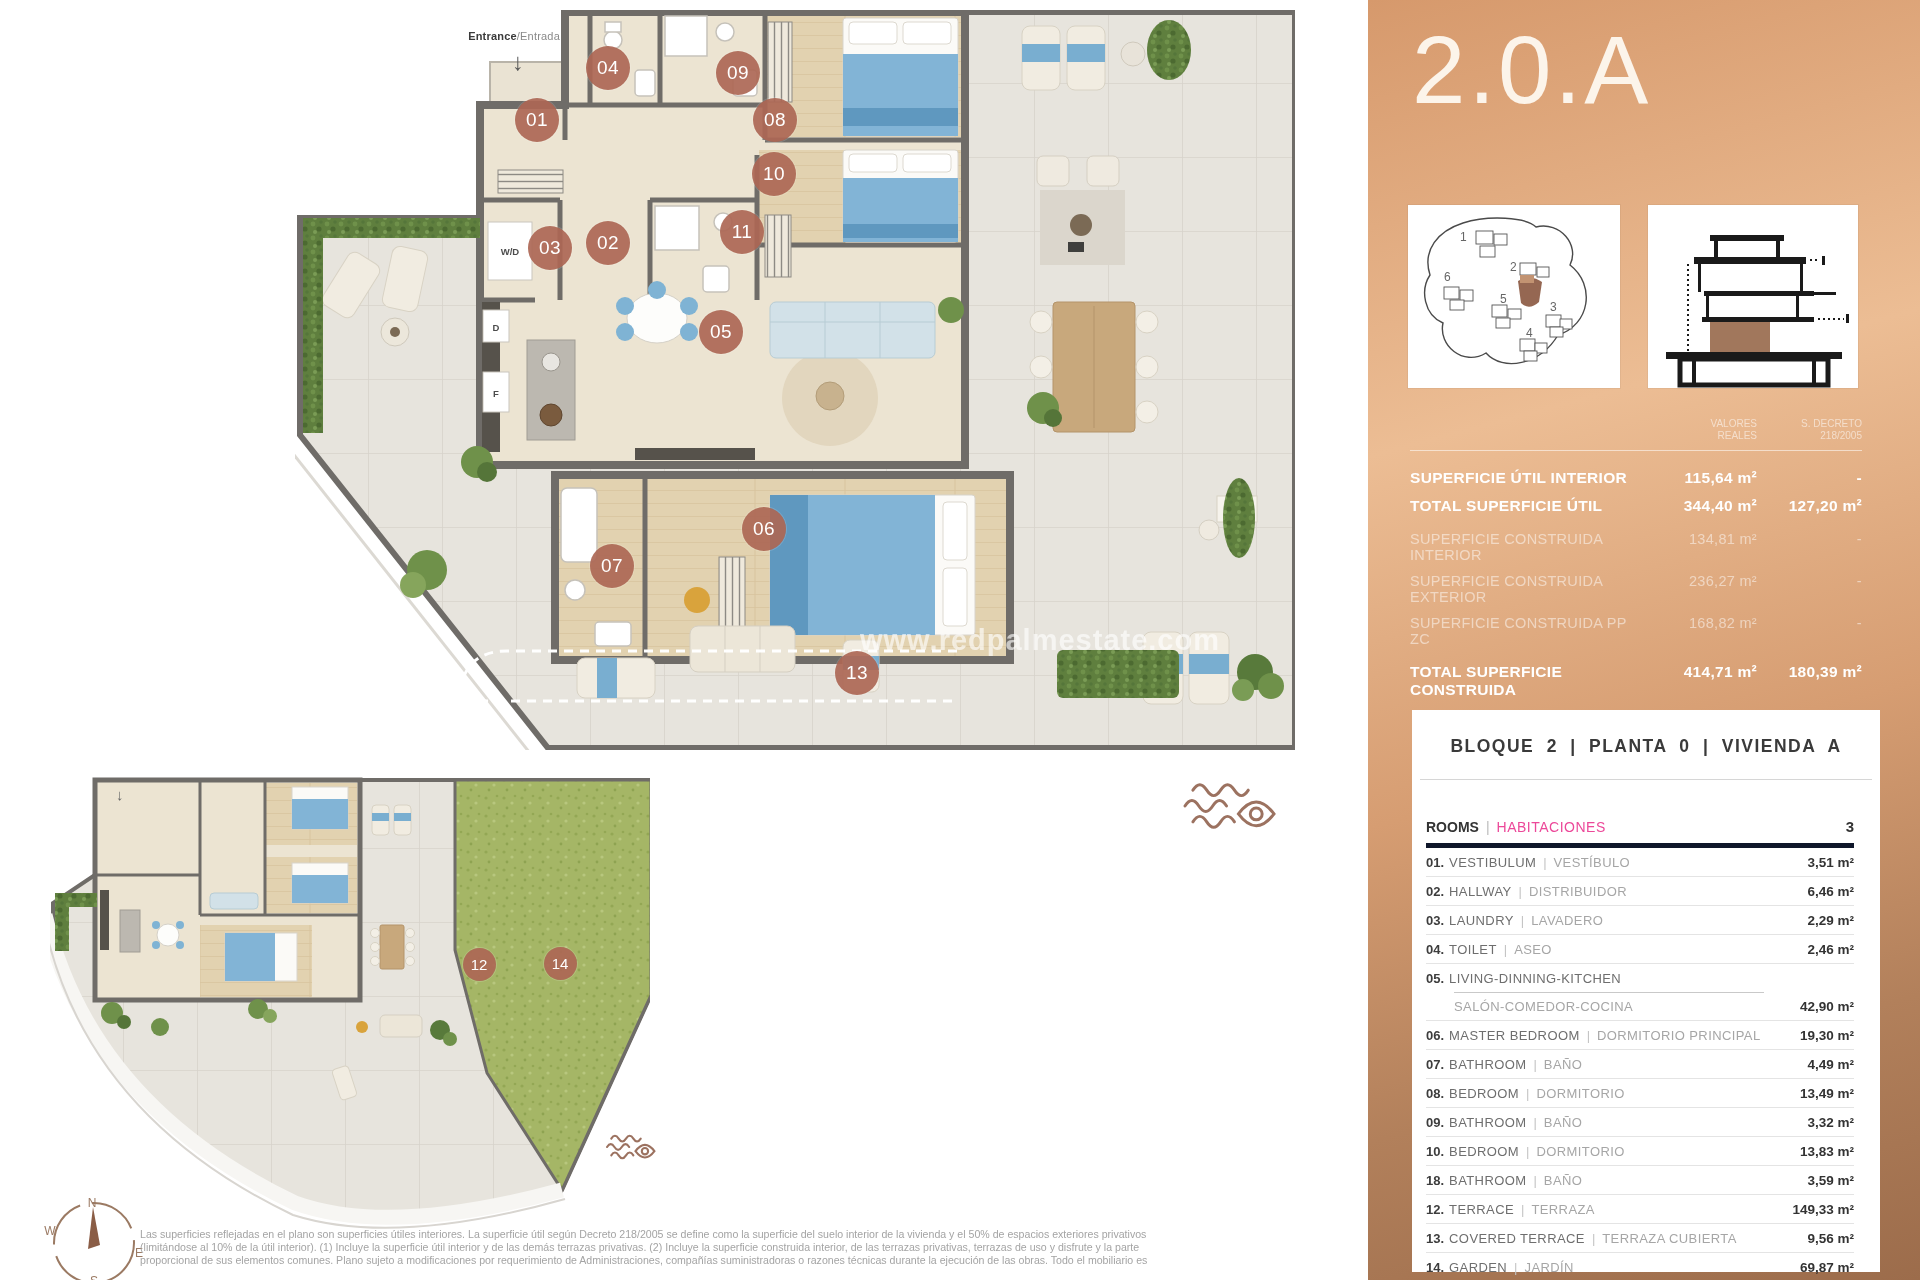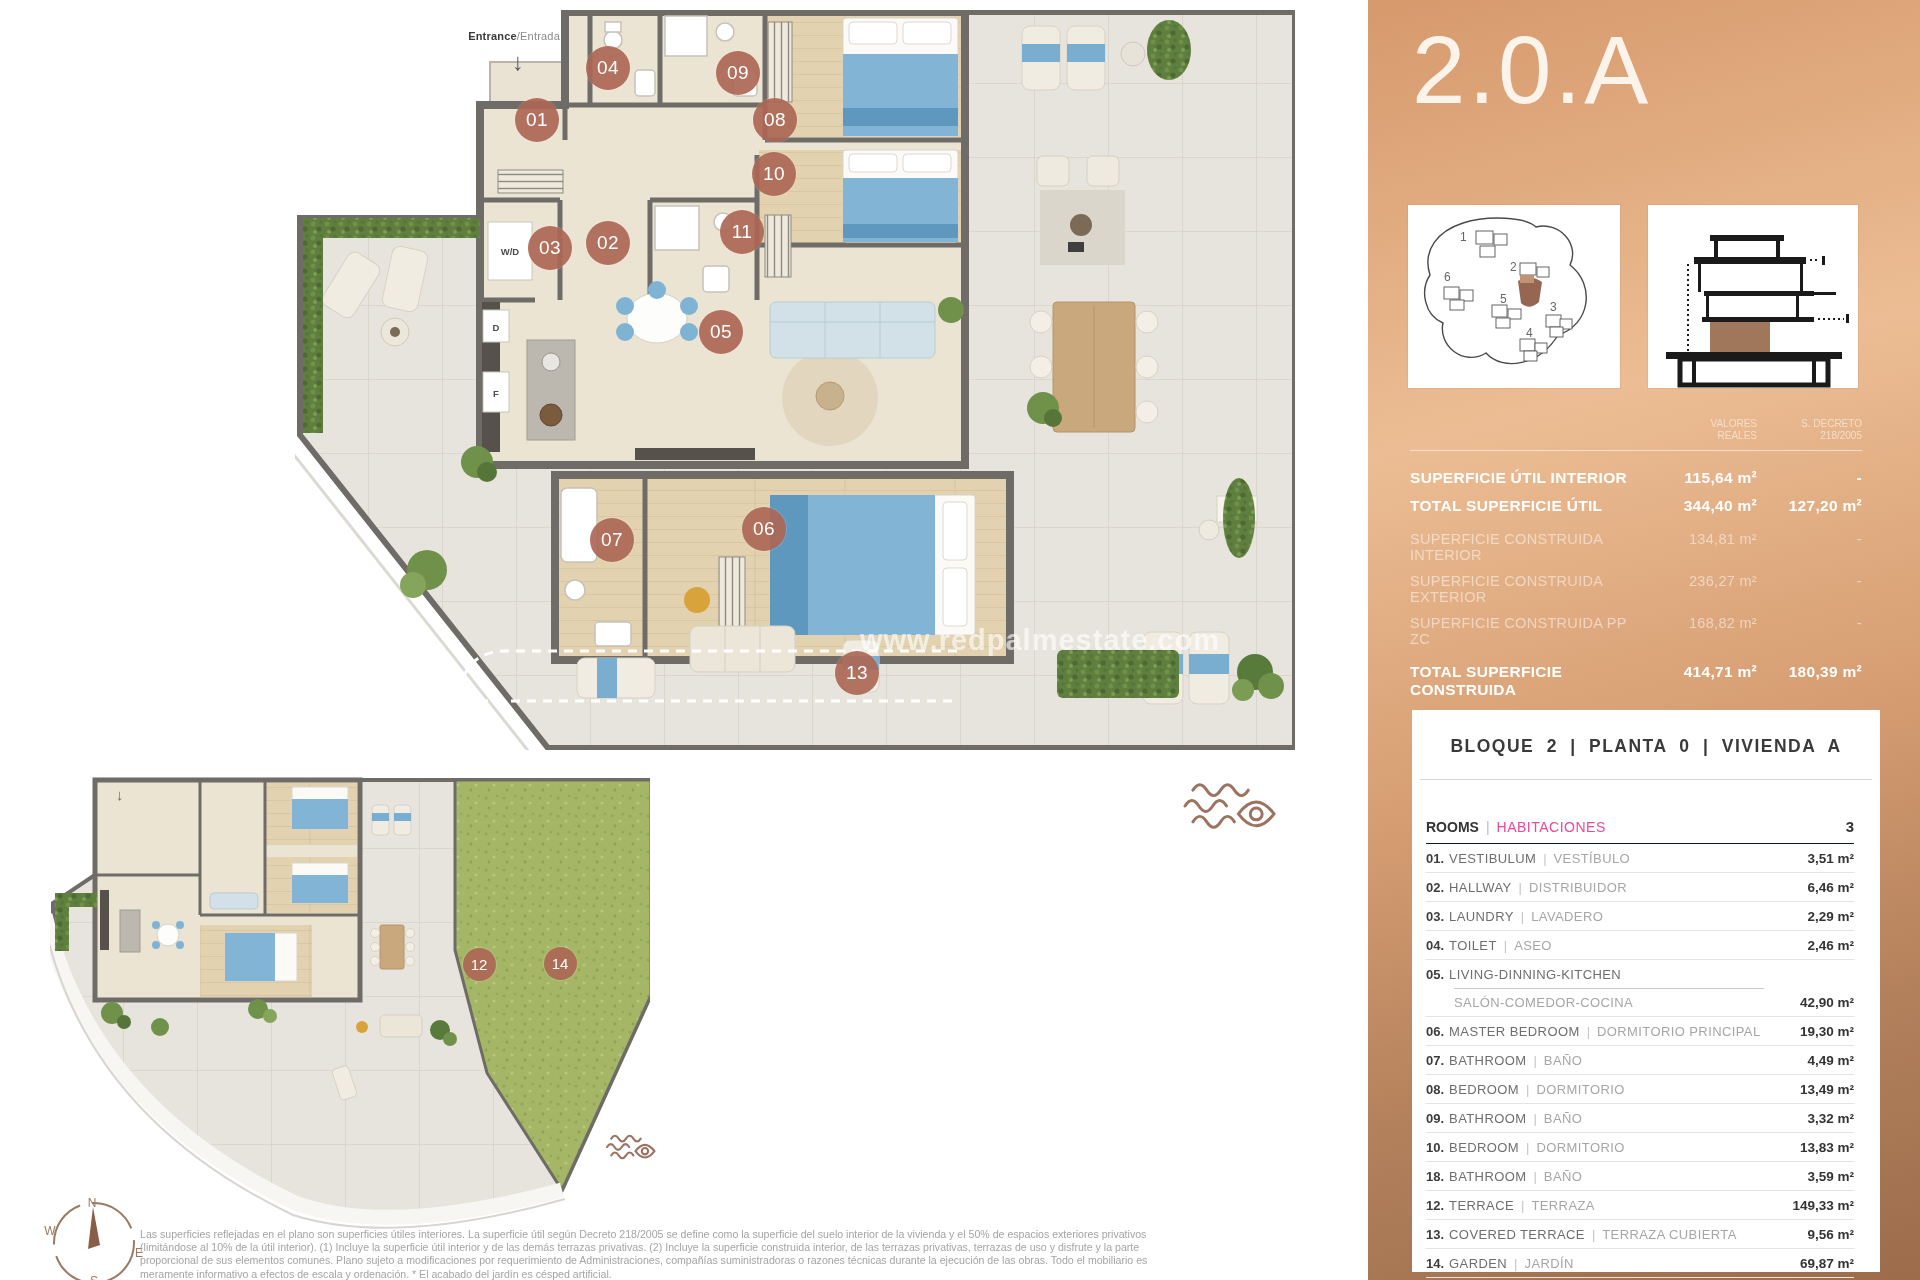--- a/index.html
+++ b/index.html
@@ -51,21 +51,21 @@
   .s-row.strong{font-weight:700;color:#ffffff;}
   .s-row.faint{font-weight:400;color:rgba(255,255,255,.5);font-size:14.5px;}
   .s-row.gap{margin-top:16px;}
 
   #rooms-panel{left:44px;top:710px;width:468px;height:562px;background:#fff;}
   #block-header{margin:26px 14px 0 14px;text-align:center;font-size:17.5px;font-weight:700;
                 color:#3a3a3a;letter-spacing:1.5px;word-spacing:6px;}
   #block-divider{border:none;border-top:1px solid #d6d6d6;margin:22px 8px 0 8px;}
   #rooms-table{margin:32px 26px 0 14px;}
   .rt-header{display:flex;align-items:baseline;font-size:14px;padding:6px 0 8px 0;
-             border-bottom:1px solid #0f172a;}
+             border-bottom:5px solid #0f172a;}
   .rt-header .en{font-weight:700;color:#333;}
   .rt-header .sep{color:#bbb;margin:0 7px;}
   .rt-header .es{color:#ec4899;letter-spacing:.5px;}
   .rt-header .cnt{flex:1;text-align:right;font-weight:700;color:#333;font-size:15px;}
   .room-row{display:flex;align-items:baseline;font-size:13px;padding:6.5px 0;border-bottom:1px solid #e4e4e4;}
   .room-row .num{font-weight:700;color:#3d3d3d;margin-right:5px;}
   .room-row .en{color:#6e6e6e;letter-spacing:.4px;}
   .room-row .sep{color:#c4c4c4;margin:0 7px;}
   .room-row .es{color:#a6a6a6;letter-spacing:.4px;}
   .room-row .val{flex:1;text-align:right;font-weight:700;color:#333;font-size:13.5px;white-space:nowrap;}
@@ -359,21 +359,21 @@
 <div class="abs" id="entrance-arrow">↓</div>
 <div class="abs" id="small-plan-arrow">↓</div>
 <div class="abs" id="watermark">www.redpalmestate.com</div>
 <div class="abs" id="badges-layer" style="left:0;top:0;width:1920px;height:1280px;pointer-events:none;">
     <div class="badge main" style="left: 515px; top: 98px;">01</div>
     <div class="badge main" style="left: 586px; top: 221px;">02</div>
     <div class="badge main" style="left: 528px; top: 226px;">03</div>
     <div class="badge main" style="left: 586px; top: 46px;">04</div>
     <div class="badge main" style="left: 699px; top: 310px;">05</div>
     <div class="badge main" style="left: 742px; top: 507px;">06</div>
-    <div class="badge main" style="left: 590px; top: 518px;">07</div>
+    <div class="badge main" style="left: 590px; top: 544px;">07</div>
     <div class="badge main" style="left: 753px; top: 98px;">08</div>
     <div class="badge main" style="left: 716px; top: 51px;">09</div>
     <div class="badge main" style="left: 752px; top: 152px;">10</div>
     <div class="badge main" style="left: 720px; top: 210px;">11</div>
     <div class="badge main" style="left: 835px; top: 651px;">13</div>
     <div class="badge small" style="left: 462.5px; top: 947.5px;">12</div>
     <div class="badge small" style="left: 543.5px; top: 946.5px;">14</div>
   </div>
 
 <div class="abs" id="compass-wrap">
@@ -407,21 +407,20 @@
     <path d="M56,34 q9,-12 18,-12 q9,0 18,12 q-9,12 -18,12 q-9,0 -18,-12 Z"></path>
     <circle cx="74" cy="34" r="6"></circle>
   </g>
 </svg>
 </div>
 
 <div class="abs" id="disclaimer">
     <div>Las superficies reflejadas en el plano son superficies útiles interiores. La superficie útil según Decreto 218/2005 se define como la superficie del suelo interior de la vivienda y el 50% de espacios exteriores privativos</div>
     <div>(limitándose al 10% de la útil interior). (1) Incluye la superficie útil interior y de las demás terrazas privativas. (2) Incluye la superficie construida interior, de las terrazas privativas, terrazas de uso y disfrute y la parte</div>
     <div>proporcional de sus elementos comunes. Plano sujeto a modificaciones por requerimiento de Administraciones, compañías suministradoras o razones técnicas durante la ejecución de las obras. Todo el mobiliario es</div>
-    <div>meramente informativo a efectos de escala y ordenación. * El acabado del jardín es césped artificial.</div>
   </div>
 
 <div class="abs" id="sidebar">
   <div class="abs" id="unit-title">2.0.A</div>
 
   <div class="abs diagram-box" id="siteplan-box">
     <svg width="212" height="183" viewBox="0 0 212 183">
       <path d="M55,18 C80,10 118,12 128,22 C152,16 172,40 162,60 C188,80 182,120 150,130 C132,160 95,167 78,148 C55,162 30,140 35,118 C16,110 12,85 22,70 C14,45 30,26 55,18 Z" fill="none" stroke="#4a4a4a" stroke-width="1.4"></path>
       <g fill="#ffffff" stroke="#555" stroke-width="0.9">
         <rect x="68" y="26" width="17" height="13"></rect>

